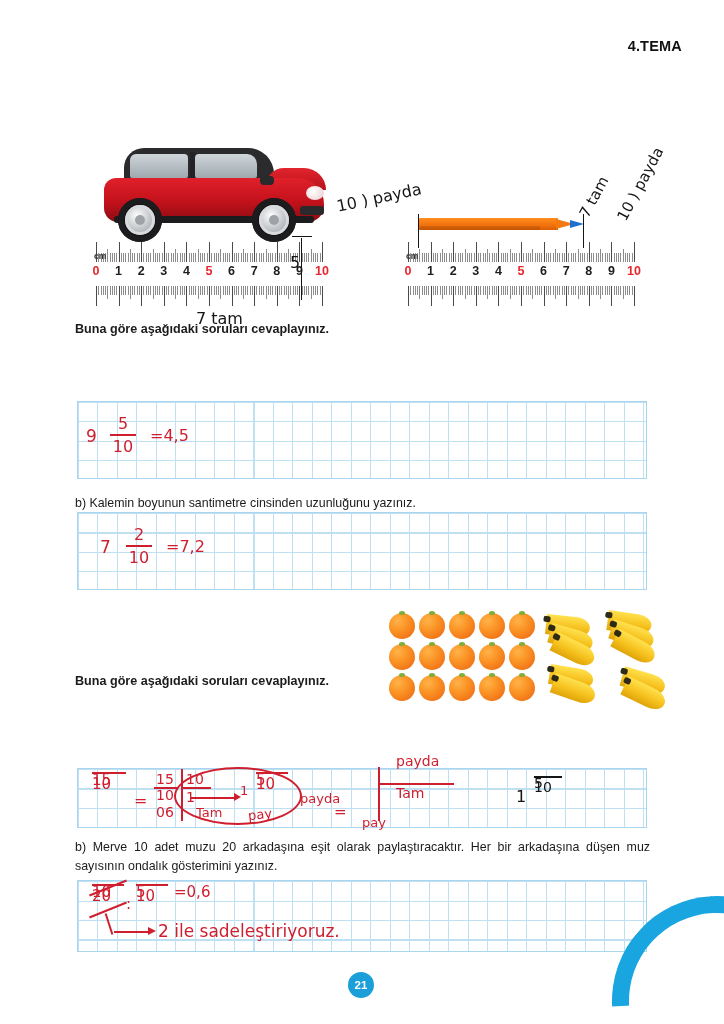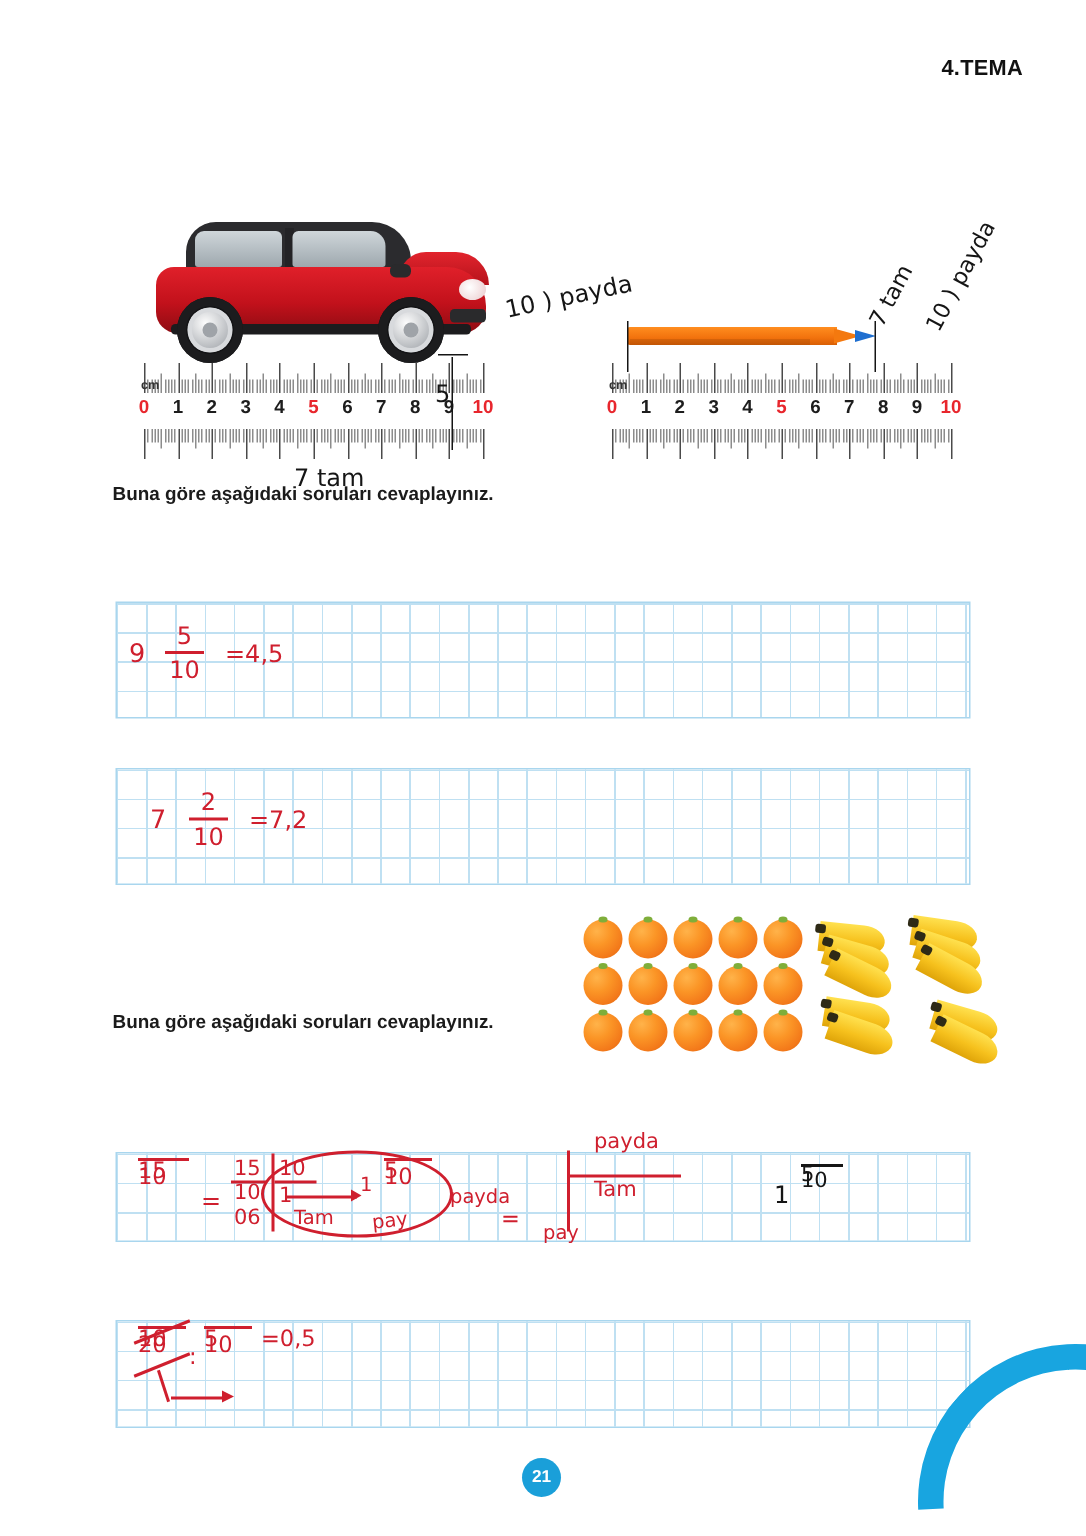--- a/index.html
+++ b/index.html
@@ -670,20 +670,21 @@
   <div class="gridbox" style="left:77px; top:401px; width:570px; height:78px;">
     <div class="hw red" style="position:absolute; left:8px; top:24px; font-size:17px;">9</div>
     <div style="position:absolute; left:30px; top:12px; width:30px; text-align:center;">
       <div class="hw red" style="position:relative; font-size:16px;">5</div>
       <div style="height:2px; background:#cf1f2e; margin:1px 2px;"></div>
       <div class="hw red" style="position:relative; font-size:16px;">10</div>
     </div>
     <div class="hw red" style="position:absolute; left:72px; top:24px; font-size:16px;">=4,5</div>
   </div>
 
+  <div class="qtext" style="left:75px; top:494px; width:575px;">b) Kalemin boyunun santimetre cinsinden uzunluğunu yazınız.</div>
 
   <div class="gridbox" style="left:77px; top:512px; width:570px; height:78px;">
     <div class="hw red" style="position:absolute; left:22px; top:24px; font-size:17px;">7</div>
     <div style="position:absolute; left:46px; top:12px; width:30px; text-align:center;">
       <div class="hw red" style="position:relative; font-size:16px;">2</div>
       <div style="height:2px; background:#cf1f2e; margin:1px 2px;"></div>
       <div class="hw red" style="position:relative; font-size:16px;">10</div>
     </div>
     <div class="hw red" style="position:absolute; left:88px; top:24px; font-size:16px;">=7,2</div>
   </div>
@@ -797,42 +798,44 @@
     <div style="position:absolute; left:438px; top:6px;">
       <div class="hw ink" style="position:absolute; left:0; top:12px; font-size:16px;">1</div>
       <div style="position:absolute; left:18px; top:0; width:28px; text-align:center;">
         <div class="hw ink" style="font-size:14px;">5</div>
         <div style="height:2px; background:#151515; margin:1px 0;"></div>
         <div class="hw ink" style="font-size:14px;">10</div>
       </div>
     </div>
   </div>
 
+  <div class="qtext" style="left:75px; top:838px; width:575px;">b) Merve 10 adet muzu 20 arkadaşına eşit olarak paylaştıracaktır. Her bir arkadaşına düşen muz sayısının ondalık gösterimini yazınız.</div>
 
   <div class="gridbox" style="left:77px; top:880px; width:570px; height:72px;">
 
     <div style="position:absolute; left:14px; top:2px; width:32px; text-align:center;">
       <div class="hw red" style="font-size:15px;">10</div>
       <div style="height:2px; background:#cf1f2e; margin:1px 0;"></div>
       <div class="hw red" style="font-size:15px;">20</div>
     </div>
     <div style="position:absolute; left:10px; top:6px; width:40px; height:2px; background:#cf1f2e; transform:rotate(-22deg);"></div>
     <div style="position:absolute; left:10px; top:28px; width:40px; height:2px; background:#cf1f2e; transform:rotate(-22deg);"></div>
 
     <div class="hw red" style="position:absolute; left:48px; top:14px; font-size:15px;">:</div>
 
     <div style="position:absolute; left:58px; top:2px; width:32px; text-align:center;">
       <div class="hw red" style="font-size:15px;">5</div>
       <div style="height:2px; background:#cf1f2e; margin:1px 0;"></div>
       <div class="hw red" style="font-size:15px;">10</div>
     </div>
-    <div class="hw red" style="position:absolute; left:96px; top:2px; font-size:15px;">=0,5</div>
+    <div class="hw red" style="position:absolute; left:96px; top:2px; font-size:15px;">=0,6</div>
 
     <div style="position:absolute; left:30px; top:32px; width:2px; height:22px; background:#cf1f2e; transform:rotate(-18deg);"></div>
     <div style="position:absolute; left:36px; top:50px; width:36px; height:2px; background:#cf1f2e;"></div>
     <div style="position:absolute; left:70px; top:46px; width:0;height:0;border-top:4px solid transparent;border-bottom:4px solid transparent;border-left:8px solid #cf1f2e;"></div>
+    <div class="hw red" style="position:absolute; left:80px; top:40px; font-size:17px;">2 ile sadeleştiriyoruz.</div>
   </div>
 
   <div class="pagenum">21</div>
   <div class="arc">
       <div></div>
     </div>
 </div>
 
 </body></html>

